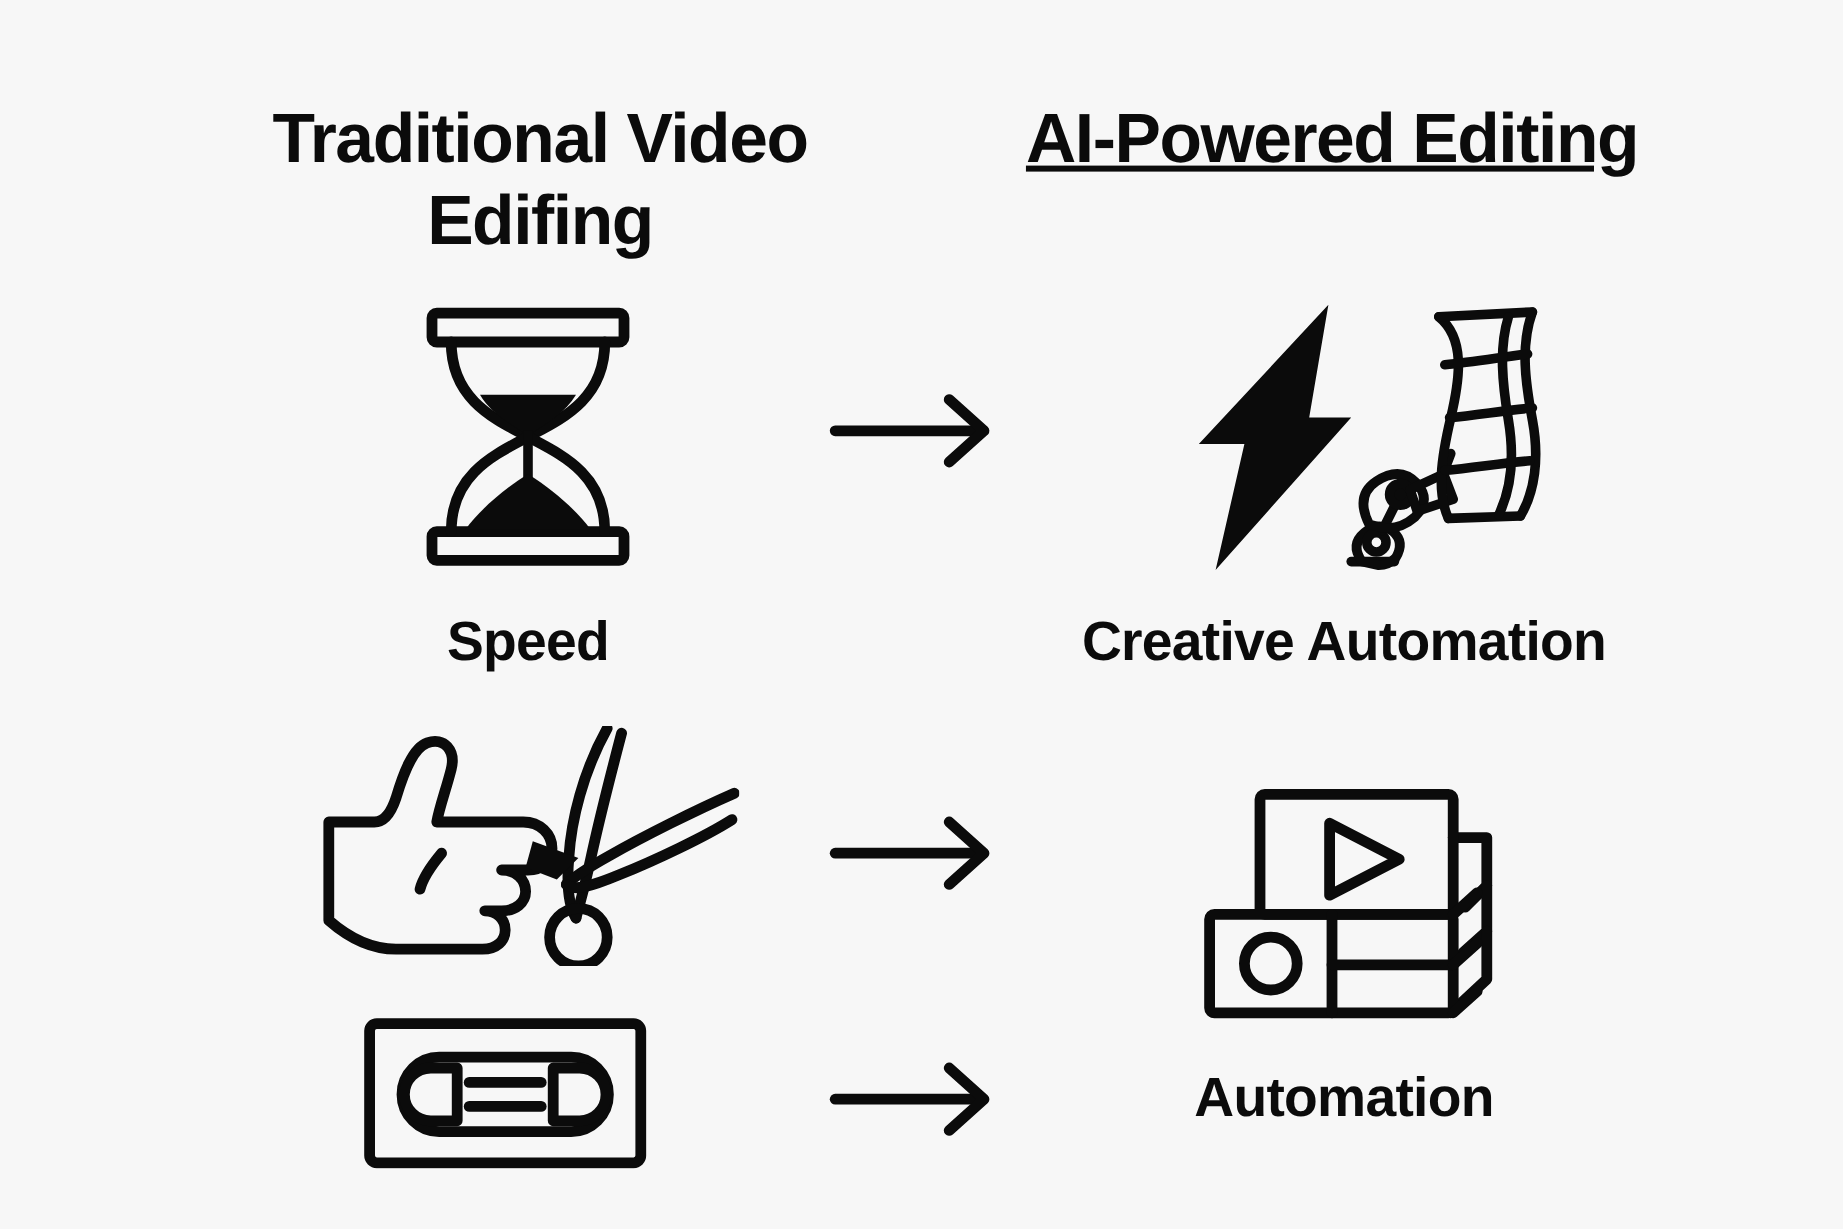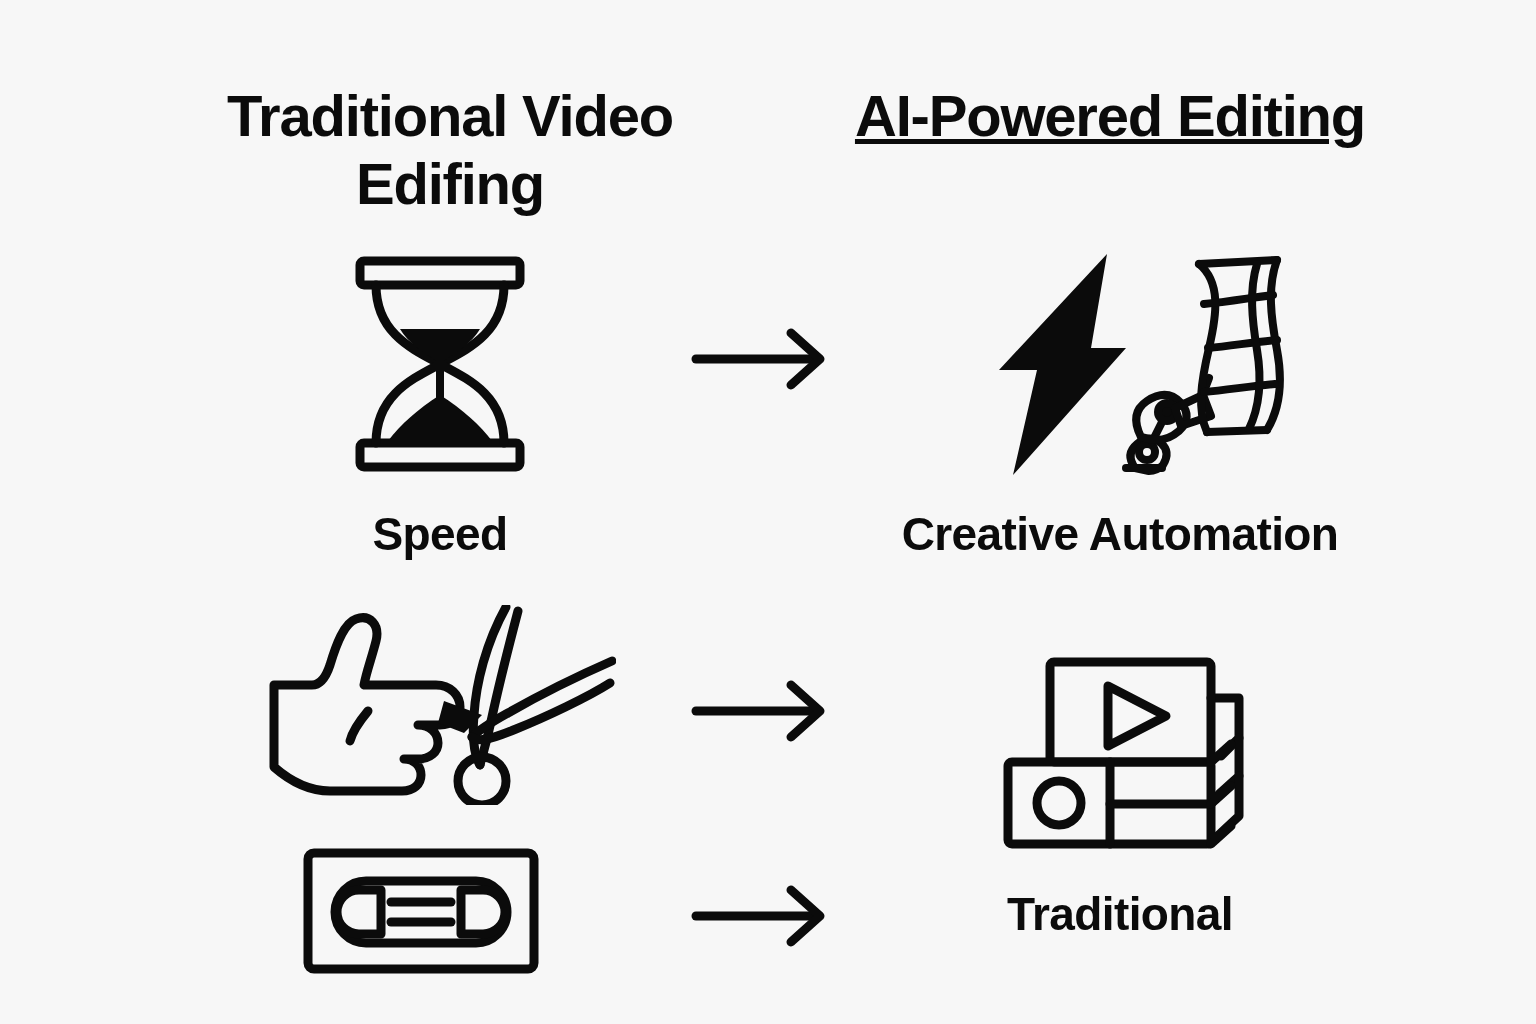--- a/index.html
+++ b/index.html
@@ -219,15 +219,15 @@
 
   <div id="arrow-3" class="arrow">
     <svg viewBox="0 0 148 66" xmlns="http://www.w3.org/2000/svg">
       <g fill="none" stroke="#0B0B0B" stroke-width="9" stroke-linecap="round" stroke-linejoin="round">
         <line x1="6" y1="34" x2="128" y2="34"></line>
         <polyline points="101,8 130,34 101,60"></polyline>
       </g>
     </svg>
   </div>
 
-  <div id="label-scalable" class="item-label">Traditional</div>
+  <div id="label-scalable" class="item-label">Automation</div>
 
 </div>
 
 </body></html>

